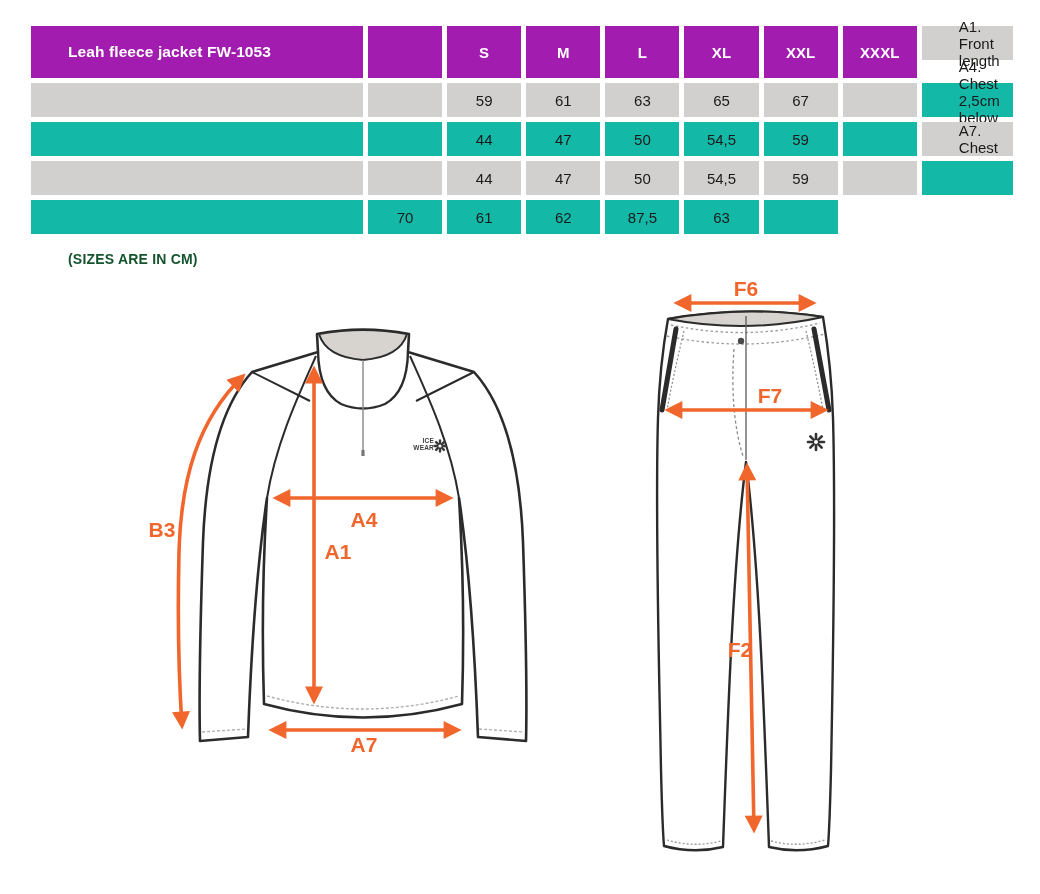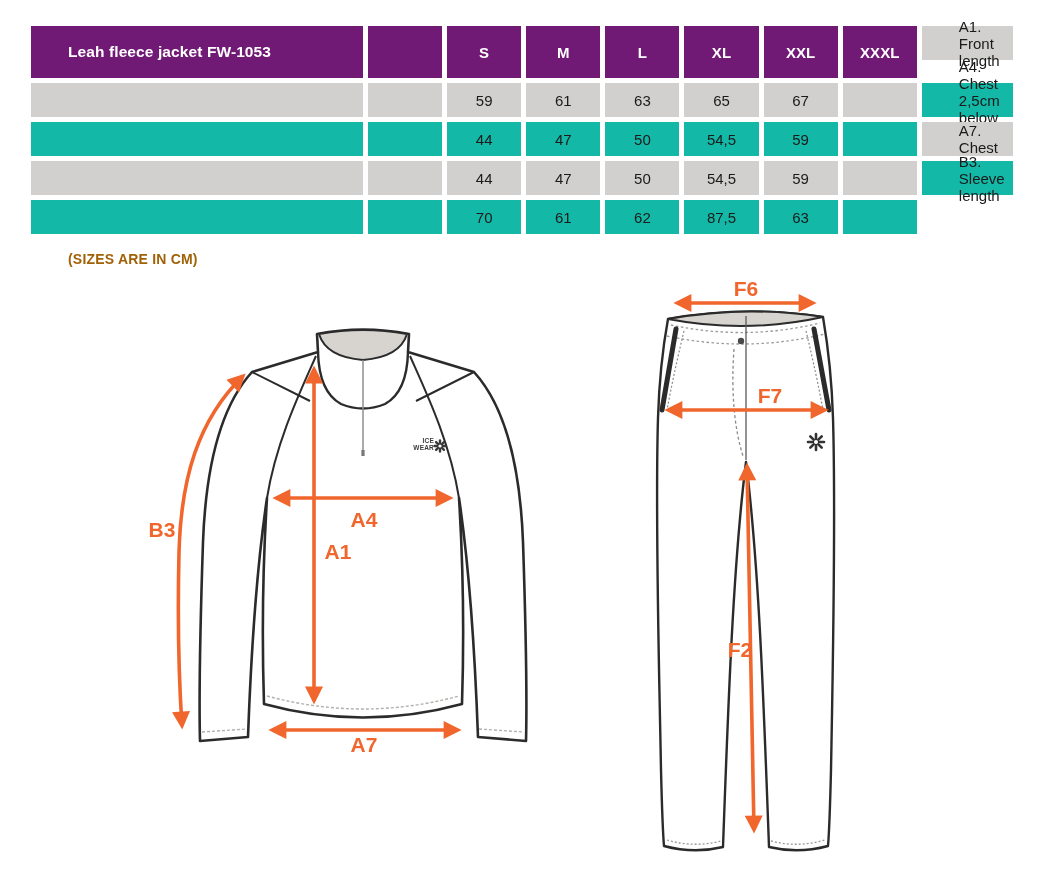--- a/index.html
+++ b/index.html
@@ -15,34 +15,34 @@
   .size-table{
     position:relative;z-index:2;
     display:grid;
     grid-template-columns:332px repeat(8,1fr);
     gap:5px;
     width:982px;
     margin:26px 0 0 31px;
   }
   .cell{display:flex;align-items:center;justify-content:center;}
   .th{
-    background:#701a75;color:#ffffff;
+    background:#a21caf;color:#ffffff;
     height:52px;font-size:15px;font-weight:bold;
     letter-spacing:.1px;
   }
   .th-first{justify-content:flex-start;padding-left:37px;font-size:15.5px;}
   .td{height:34px;font-size:15px;color:#1a1a1a;}
   .td-label{justify-content:flex-start;padding-left:37px;}
   .row-dark{background:#D1D0CE;}
   .row-light{background:#14b8a6;}
   
   .note{
     position:relative;z-index:2;
     margin:17px 0 0 68px;
-    color:#a16207;font-size:14px;font-weight:bold;
+    color:#14532d;font-size:14px;font-weight:bold;
     letter-spacing:.2px;
   }
   
   .diagram-svg{position:absolute;left:0;top:0;width:1040px;height:894px;z-index:1;}
   .diagram-svg text{font-family:"Liberation Sans", sans-serif;}
   .measure-label{fill:#F0662C;font-size:21px;font-weight:bold;}
   .logo-text{fill:#3a3a3a;font-size:6.5px;font-weight:bold;letter-spacing:.2px;}
 </style>
 </head>
 <body>
@@ -82,21 +82,20 @@
     <div class="cell td td-label row-dark">A7. Chest</div>
     <div class="cell td row-dark"></div>
     <div class="cell td row-dark"></div>
     <div class="cell td row-dark">44</div>
     <div class="cell td row-dark">47</div>
     <div class="cell td row-dark">50</div>
     <div class="cell td row-dark">54,5</div>
     <div class="cell td row-dark">59</div>
     <div class="cell td row-dark"></div>
 
-    <div class="cell td td-label row-light">B3. Sleeve length</div>
     <div class="cell td row-light"></div>
     <div class="cell td row-light"></div>
     <div class="cell td row-light">70</div>
     <div class="cell td row-light">61</div>
     <div class="cell td row-light">62</div>
     <div class="cell td row-light">87,5</div>
     <div class="cell td row-light">63</div>
     <div class="cell td row-light"></div>
   </div>
 

